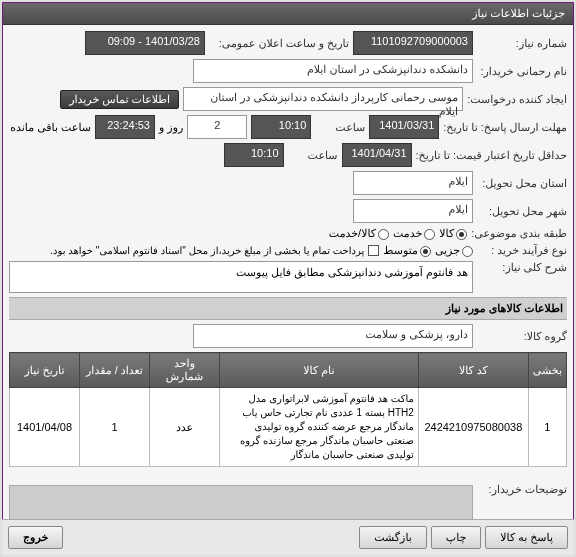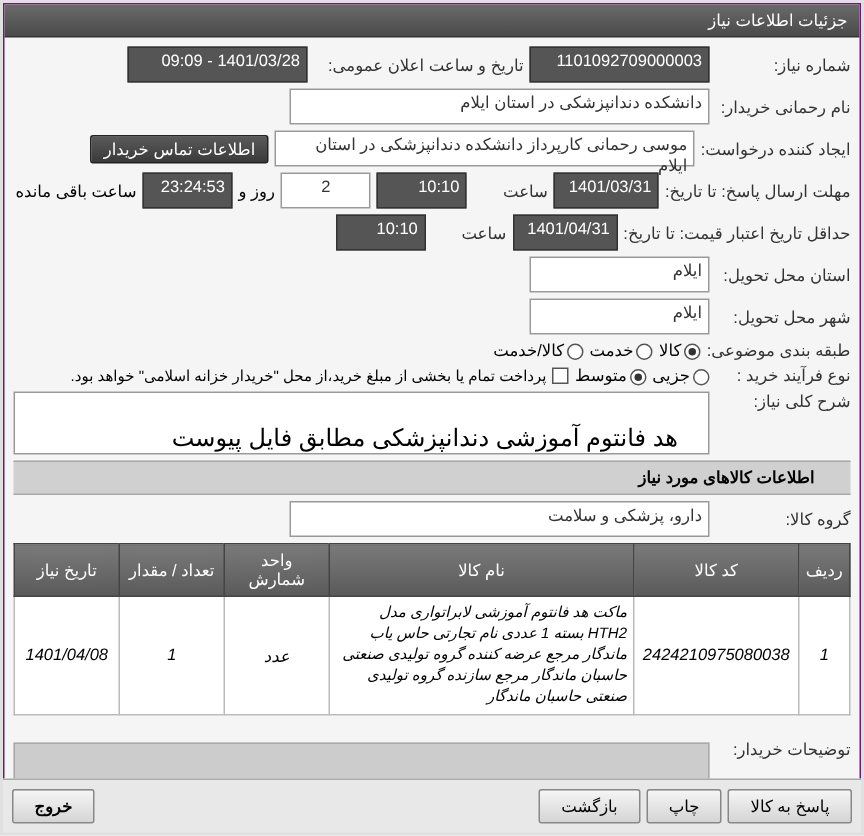--- a/index.html
+++ b/index.html
@@ -91,26 +91,26 @@
   width: 11px; height: 11px;
   border: 1px solid #555;
   display: inline-block;
   background: #fff;
 }
 .desc-box {
   width: 100%;
   height: 32px;
   background: #fff;
   border: 1px solid #999;
-  padding: 20px;
-  font-size: 16px;
+  padding: 4px;
+  font-size: 11px;
 }
 .section-title {
   background: #d0d0d0;
-  padding: 4px 24px;
+  padding: 4px 4px;
   font-weight: bold;
   font-size: 11px;
   border-top: 1px solid #aaa;
   border-bottom: 1px solid #aaa;
 }
 table {
   width: 100%;
   border-collapse: collapse;
   font-size: 11px;
   background: #fff;
@@ -121,21 +121,20 @@
   padding: 4px;
   border: 1px solid #444;
   text-align: center;
   font-weight: normal;
 }
 td {
   border: 1px solid #bbb;
   padding: 4px;
   text-align: center;
   vertical-align: middle;
-  font-style: italic;
 }
 .desc-cell { text-align: right; font-size: 10px; line-height: 1.4; }
 .bottom-bar {
   display: flex;
   gap: 4px;
   padding: 6px;
   justify-content: flex-start;
   background: #e8e8e8;
   border-top: 1px solid #aaa;
   position: absolute;
@@ -232,39 +231,39 @@
       <span class="label">نوع فرآیند خرید :</span>
       <span class="radio-group">
           <span class="radio-dot"></span>
           <span>جزیی</span>
         </span>
       <span class="radio-group">
           <span class="radio-dot selected"></span>
           <span>متوسط</span>
         </span>
       <span class="checkbox"></span>
-      <span style="font-size:10px">پرداخت تمام یا بخشی از مبلغ خرید،از محل "خریدار خزانه اسلامی" خواهد بود.</span>
+      <span style="font-size:10px">پرداخت تمام یا بخشی از مبلغ خرید،از محل "اسناد فانتوم اسلامی" خواهد بود.</span>
     </div>
 
     <div class="form-row" style="align-items:flex-start">
       <span class="label">شرح کلی نیاز:</span>
       <div class="desc-box" style="flex:1">هد فانتوم آموزشی دندانپزشکی مطابق فایل پیوست</div>
     </div>
 
     <div class="section-title">اطلاعات کالاهای مورد نیاز</div>
 
     <div class="form-row" style="margin-top:4px">
       <span class="label">گروه کالا:</span>
       <span class="field field-long">دارو، پزشکی و سلامت</span>
     </div>
 
     <table>
       <thead>
         <tr>
-          <th style="width:34px">ردیف</th>
+          <th style="width:34px">بخشی</th>
           <th style="width:110px">کد کالا</th>
           <th>نام کالا</th>
           <th style="width:70px">واحد شمارش</th>
           <th style="width:70px">تعداد / مقدار</th>
           <th style="width:70px">تاریخ نیاز</th>
         </tr>
       </thead>
       <tbody>
         <tr>
           <td>1</td>

